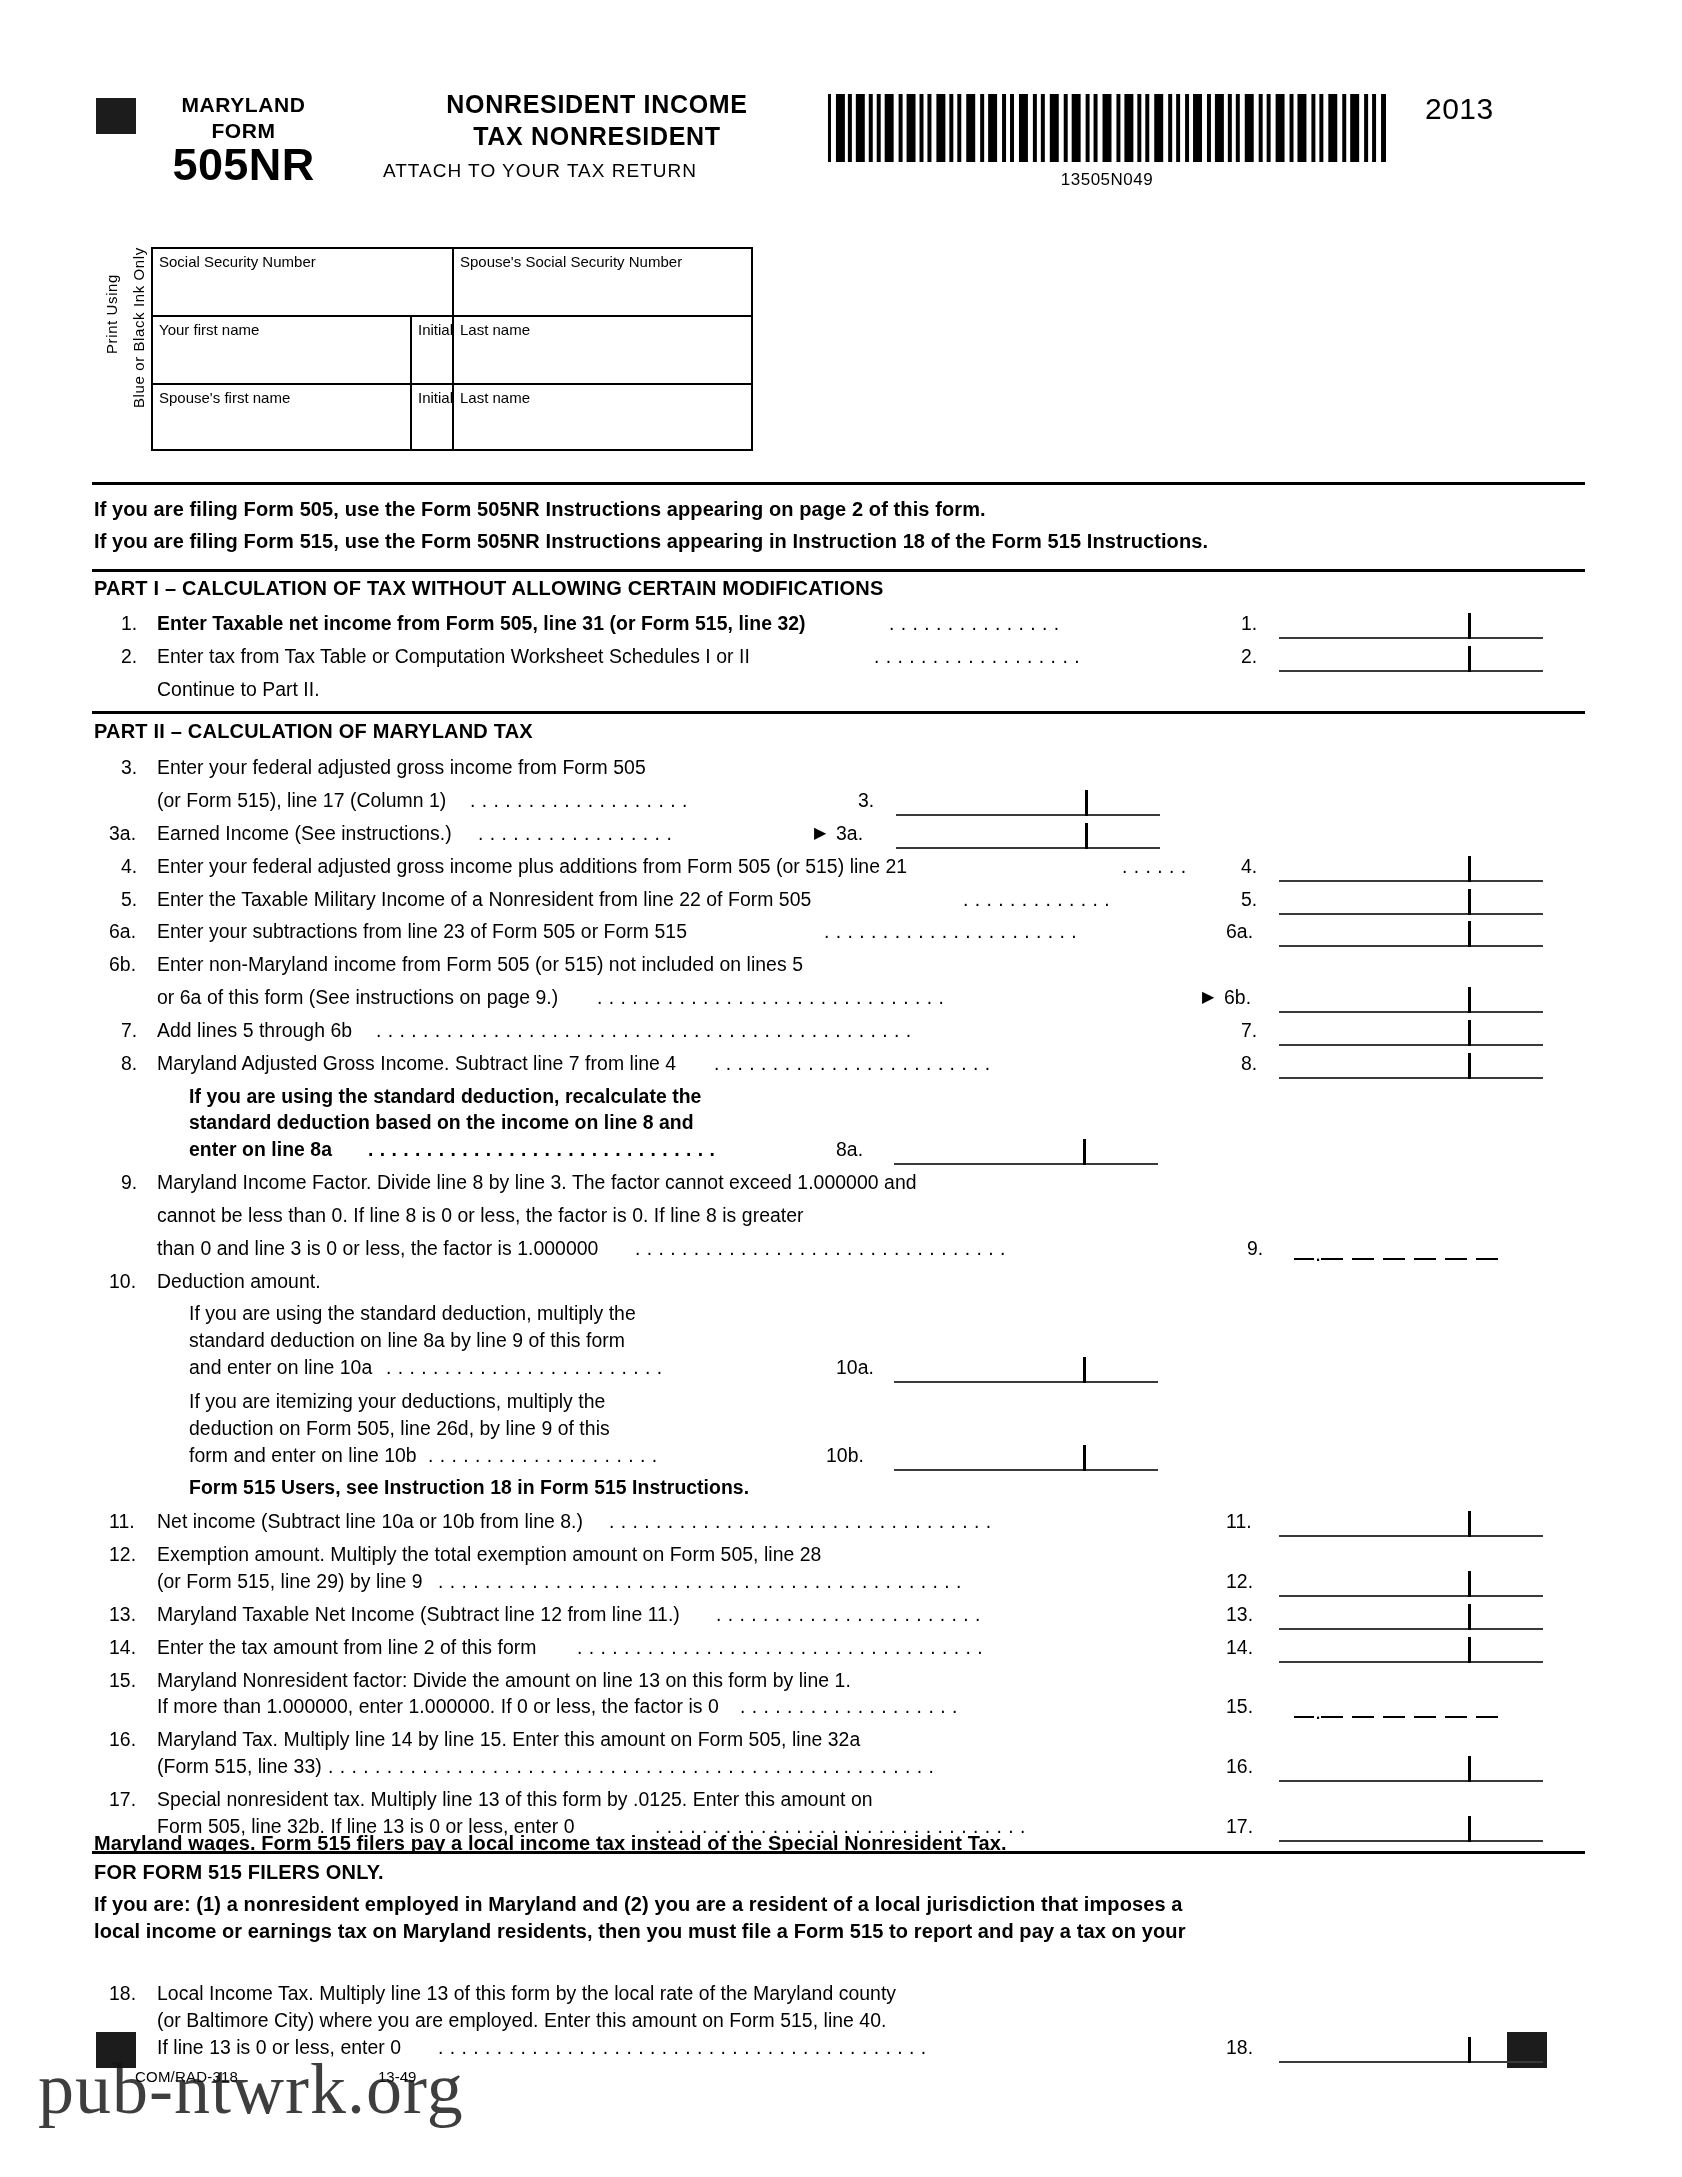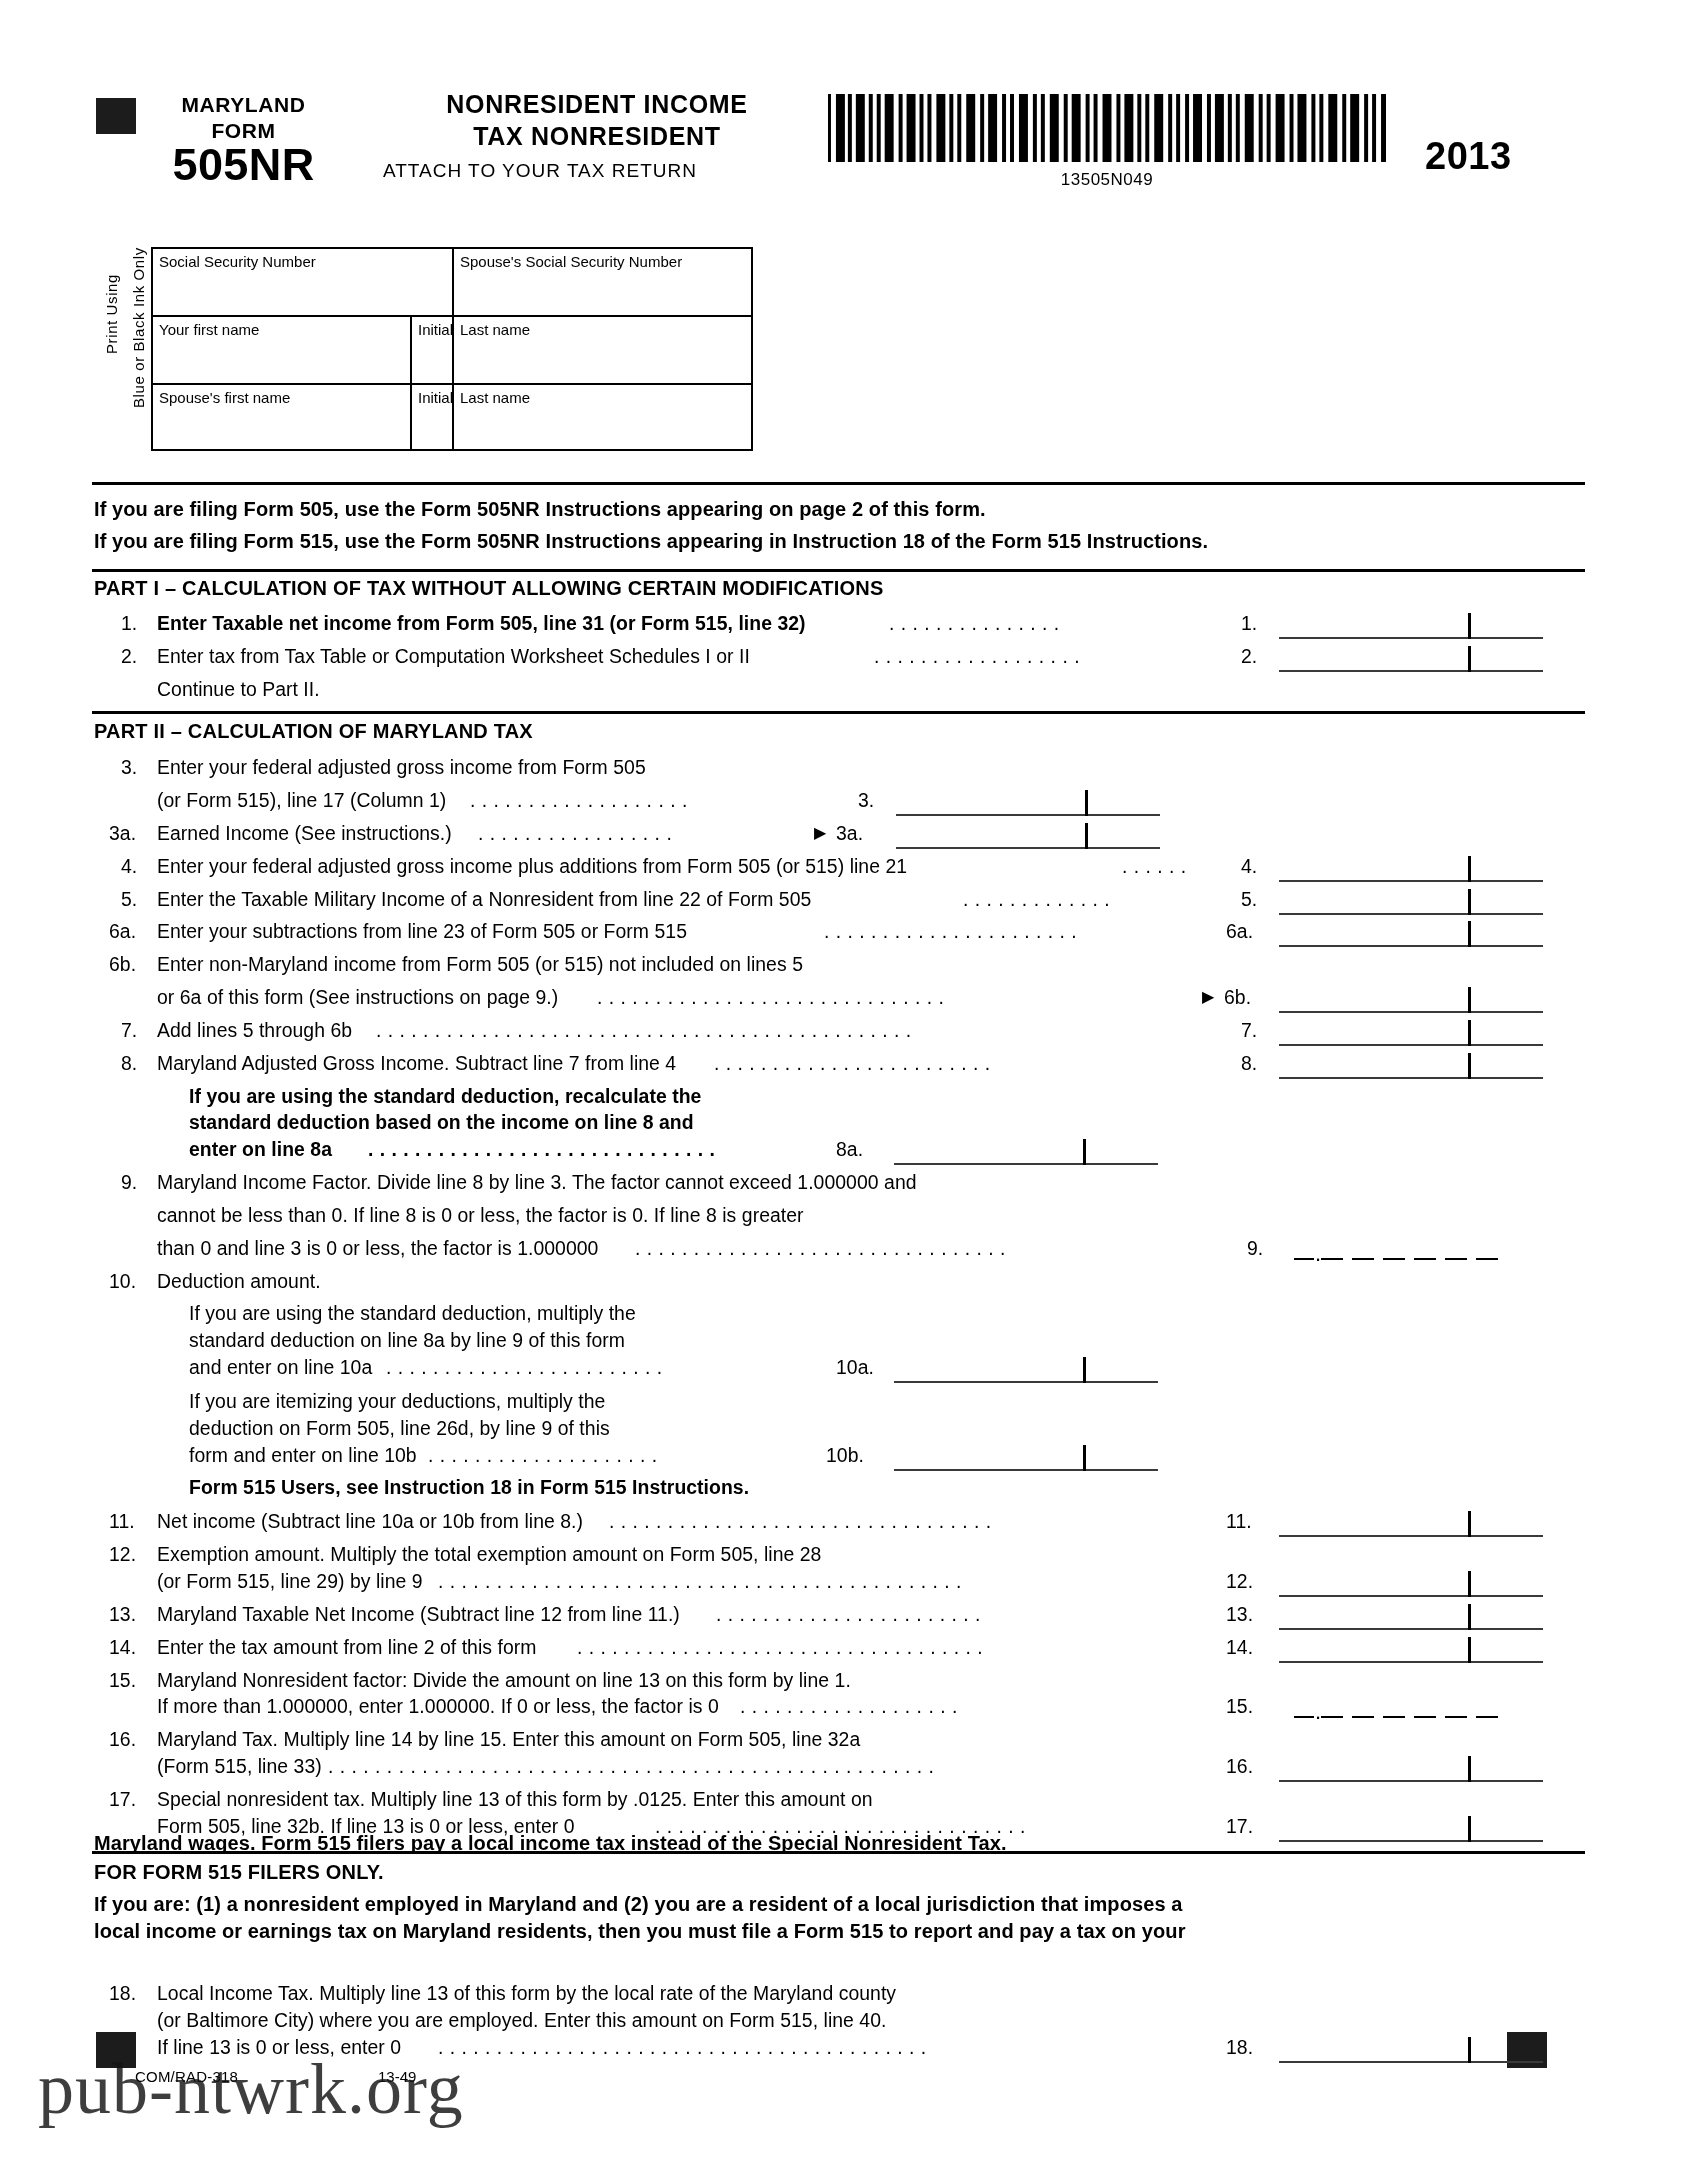--- a/index.html
+++ b/index.html
@@ -75,24 +75,23 @@
   .barcode-num {
     text-align: center;
     font-size: 17px;
     margin-top: 4px;
     letter-spacing: 0.5px;
     width: 562px;
   }
   .year {
     position: absolute;
     left: 1425px; top: 92px;
-    font-size: 38px;
-    font-weight: bold;
+    font-size: 30px;
+    font-weight: normal;
     letter-spacing: 0.5px;
-    margin-top: 43px;
   }
 
   
   .vert-text {
     position: absolute;
     font-size: 15px;
     letter-spacing: 0.6px;
     white-space: nowrap;
     transform-origin: left top;
     transform: rotate(-90deg);

